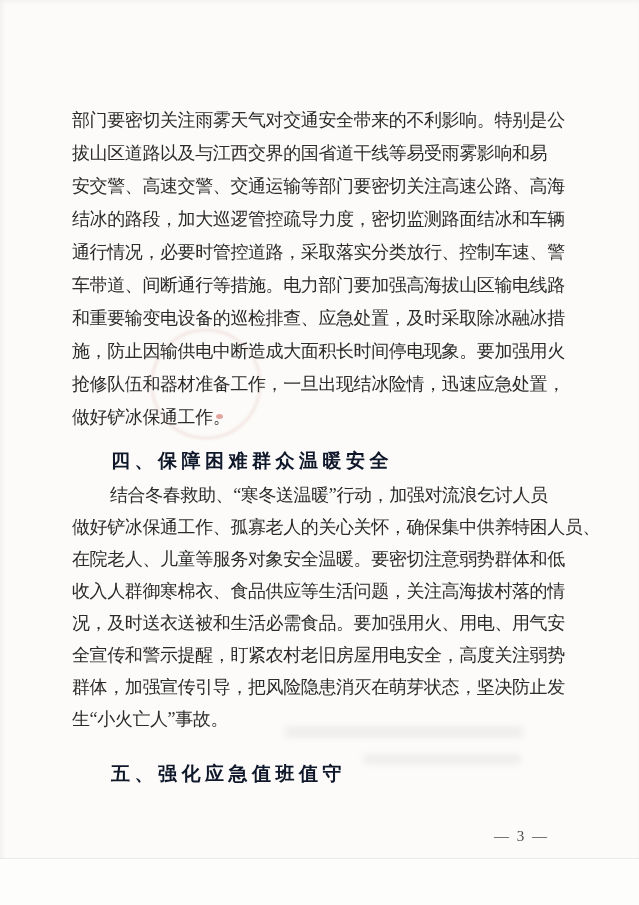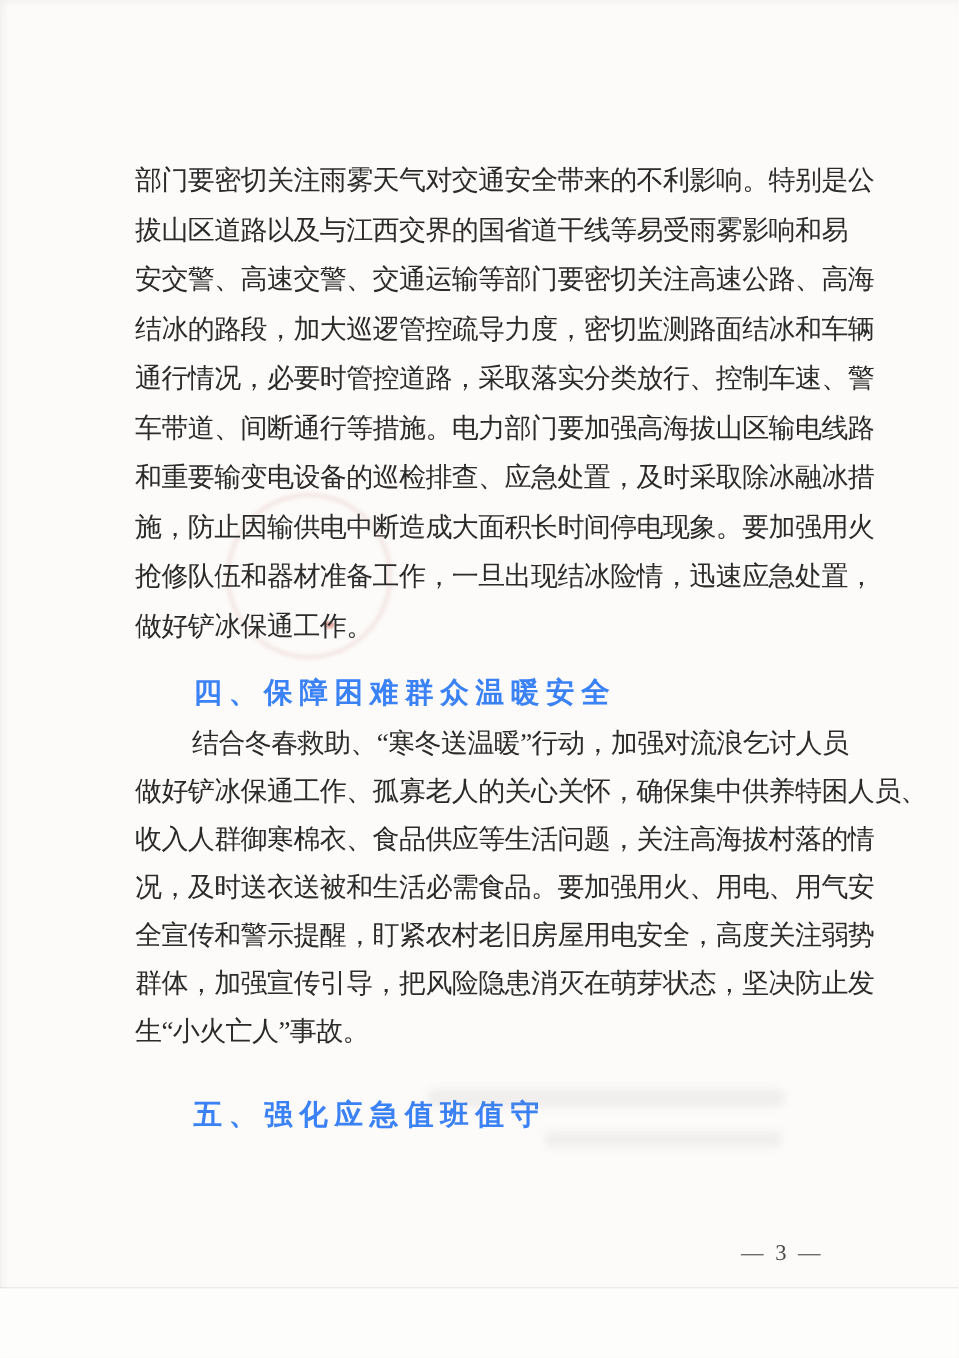--- a/index.html
+++ b/index.html
@@ -6,32 +6,32 @@
   .page{
     position:relative;
     width:639px;height:905px;
     background:#fcfbf9;
     overflow:hidden;
     font-family:"Liberation Serif", serif;
     color:#2b2b2b;
     box-shadow:inset 3px 0 4px rgba(0,0,0,0.03), inset 0 3px 4px rgba(0,0,0,0.02);
   }
   .content{
-    position:absolute;left:90px;top:104px;width:488px;
+    position:absolute;left:72px;top:104px;width:488px;
   }
   .line{
     height:33px;line-height:33px;
     font-size:18px;letter-spacing:-0.4px;
     white-space:nowrap;
   }
   .para-2 .line{height:32px;line-height:32px;}
   .line.indent{padding-left:38px;}
   .heading{
-    font-family:Liberation Sans, sans-serif;
-    font-weight:bold;color:#3b82f6;
+    font-family:Liberation Mono, monospace;
+    font-weight:bold;color:#0f172a;
     font-size:19px;letter-spacing:4.5px;
     height:33px;line-height:33px;
     padding-left:39px;white-space:nowrap;
   }
   .heading-1{margin-top:12px;}
   .heading-2{margin-top:24px;}
   .page-number{
     position:absolute;top:828px;right:90px;
     font-size:15px;letter-spacing:2px;color:#4a4a4a;
     font-family:"Liberation Serif", serif;
@@ -89,20 +89,21 @@
       <div class="line">施，防止因输供电中断造成大面积长时间停电现象。要加强用火</div>
       <div class="line">抢修队伍和器材准备工作，一旦出现结冰险情，迅速应急处置，</div>
       <div class="line">做好铲冰保通工作。</div>
     </div>
 
     <div class="heading heading-1">四、保障困难群众温暖安全</div>
 
     <div class="para-2">
       <div class="line indent">结合冬春救助、“寒冬送温暖”行动，加强对流浪乞讨人员</div>
       <div class="line">做好铲冰保通工作、孤寡老人的关心关怀，确保集中供养特困人员、</div>
+      <div class="line">在院老人、儿童等服务对象安全温暖。要密切注意弱势群体和低</div>
       <div class="line">收入人群御寒棉衣、食品供应等生活问题，关注高海拔村落的情</div>
       <div class="line">况，及时送衣送被和生活必需食品。要加强用火、用电、用气安</div>
       <div class="line">全宣传和警示提醒，盯紧农村老旧房屋用电安全，高度关注弱势</div>
       <div class="line">群体，加强宣传引导，把风险隐患消灭在萌芽状态，坚决防止发</div>
       <div class="line">生“小火亡人”事故。</div>
     </div>
 
     <div class="heading heading-2">五、强化应急值班值守</div>
 
   </div>

